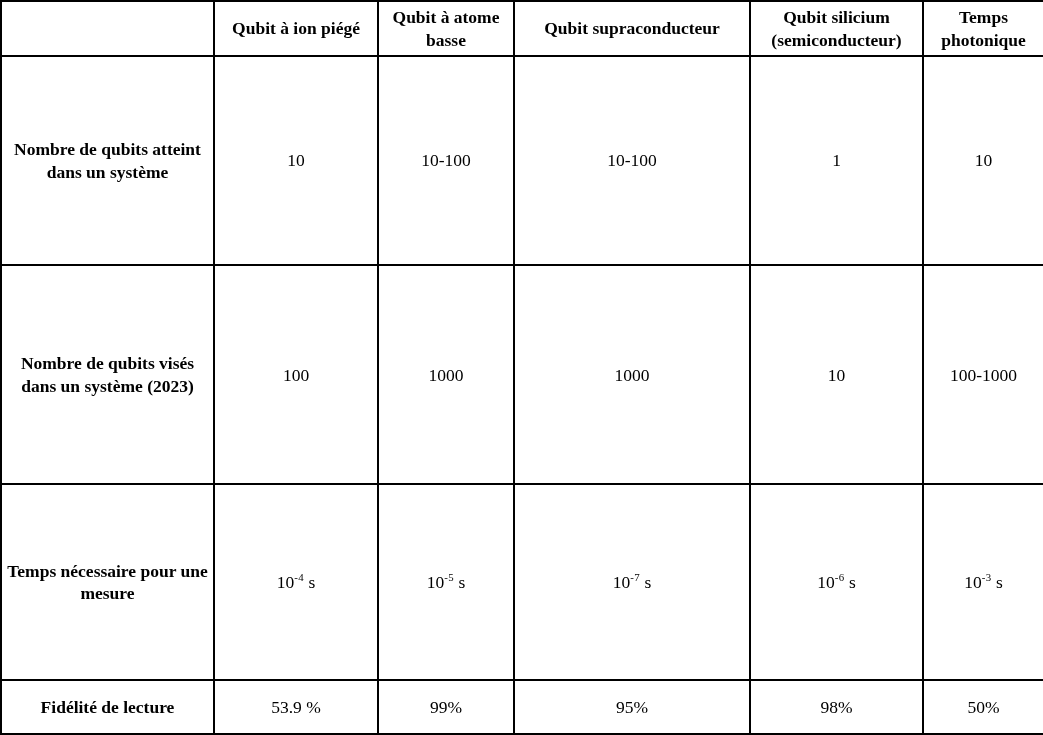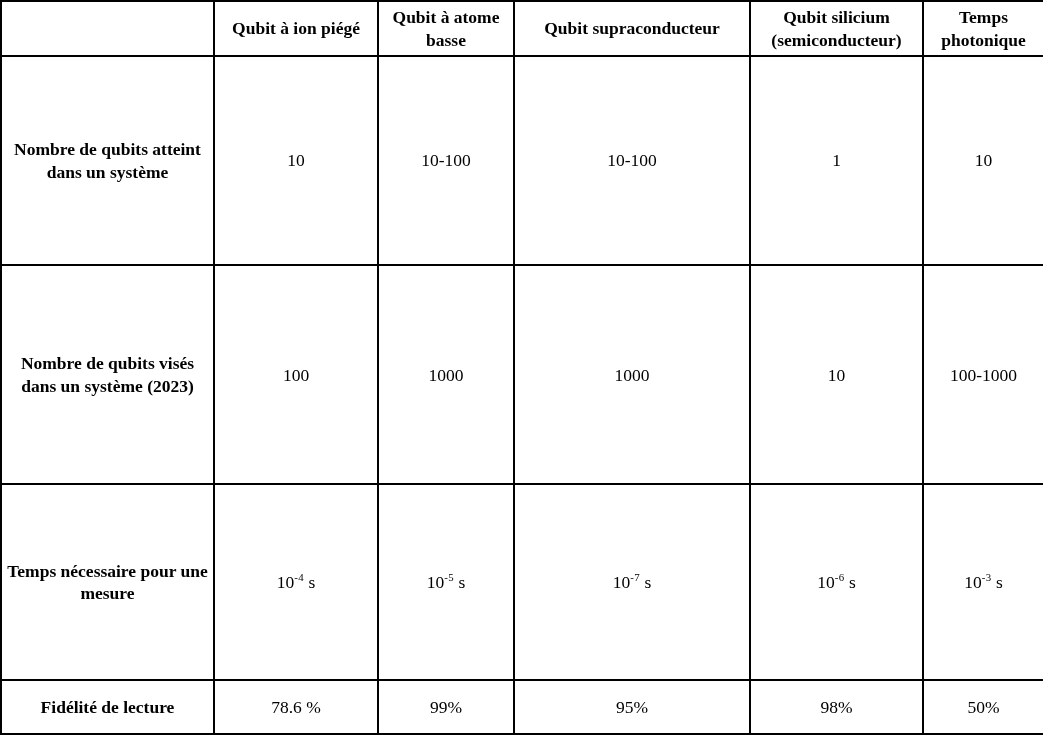--- a/index.html
+++ b/index.html
@@ -100,21 +100,21 @@
         <tr class="r2">
           <th>Temps nécessaire pour une mesure</th>
           <td>10<sup>-4</sup> s</td>
           <td>10<sup>-5</sup> s</td>
           <td>10<sup>-7</sup> s</td>
           <td>10<sup>-6</sup> s</td>
           <td>10<sup>-3</sup> s</td>
         </tr>
         <tr class="r3">
           <th>Fidélité de lecture</th>
-          <td>78.6 %</td>
+          <td>53.9 %</td>
           <td>99%</td>
           <td>95%</td>
           <td>98%</td>
           <td>50%</td>
         </tr>
       </tbody>
   </table>
 </div>
 
 </body></html>

